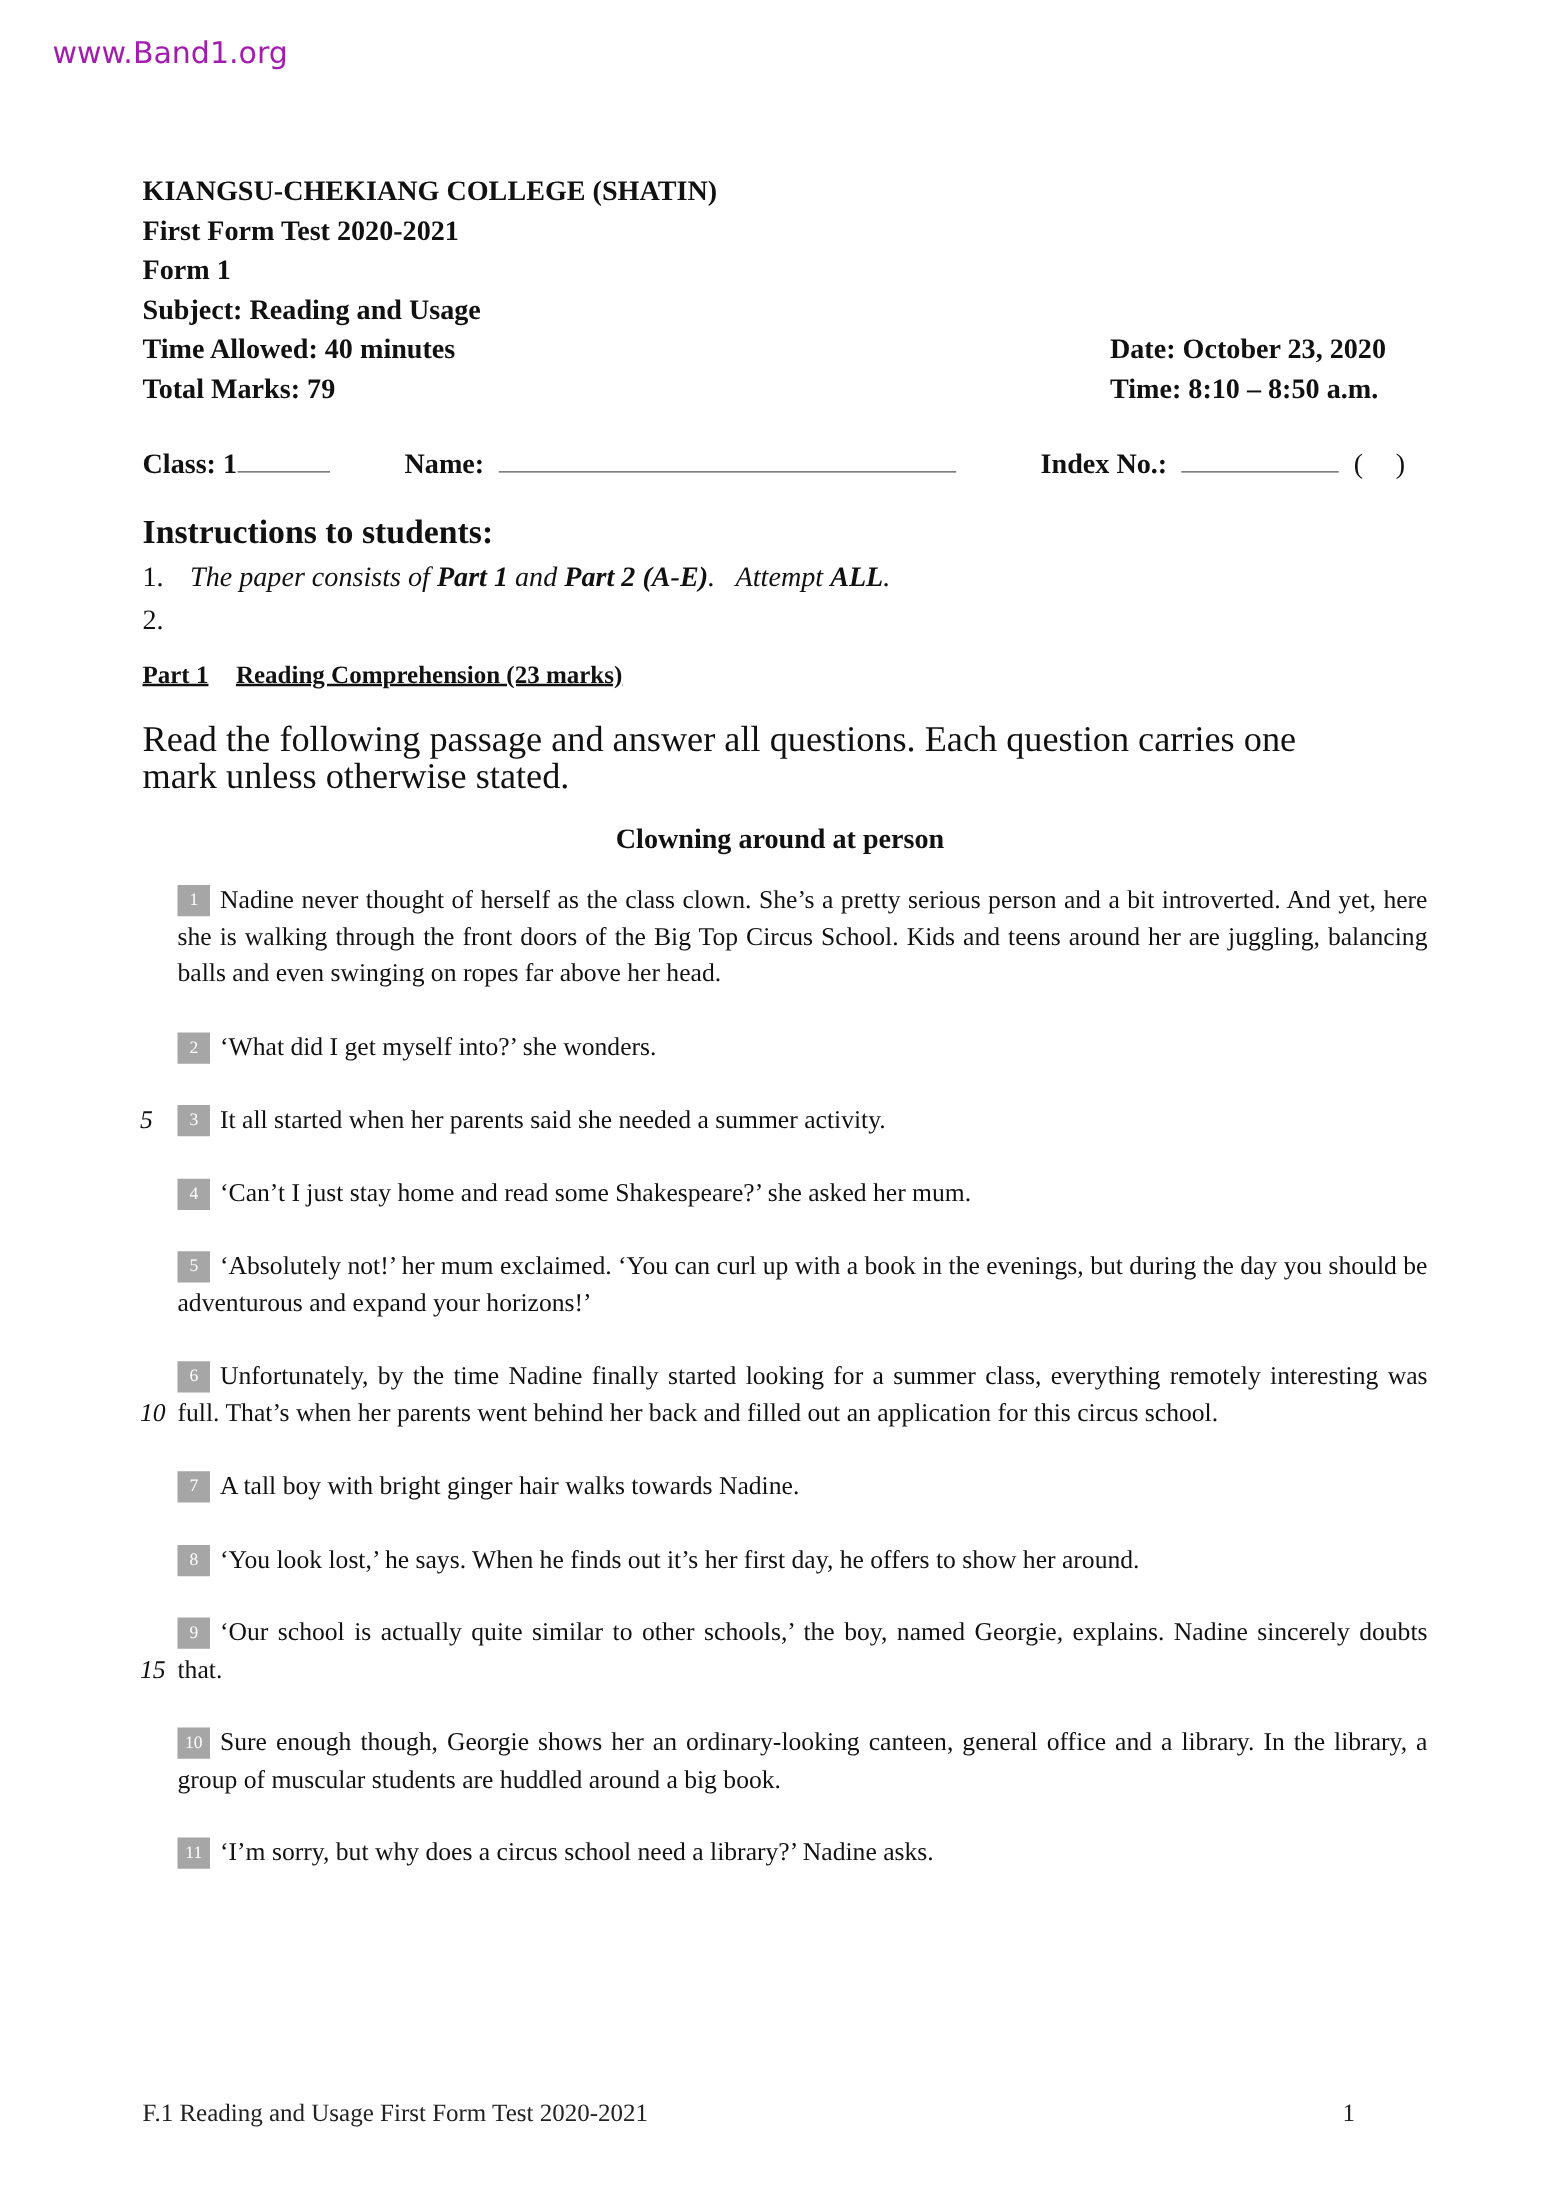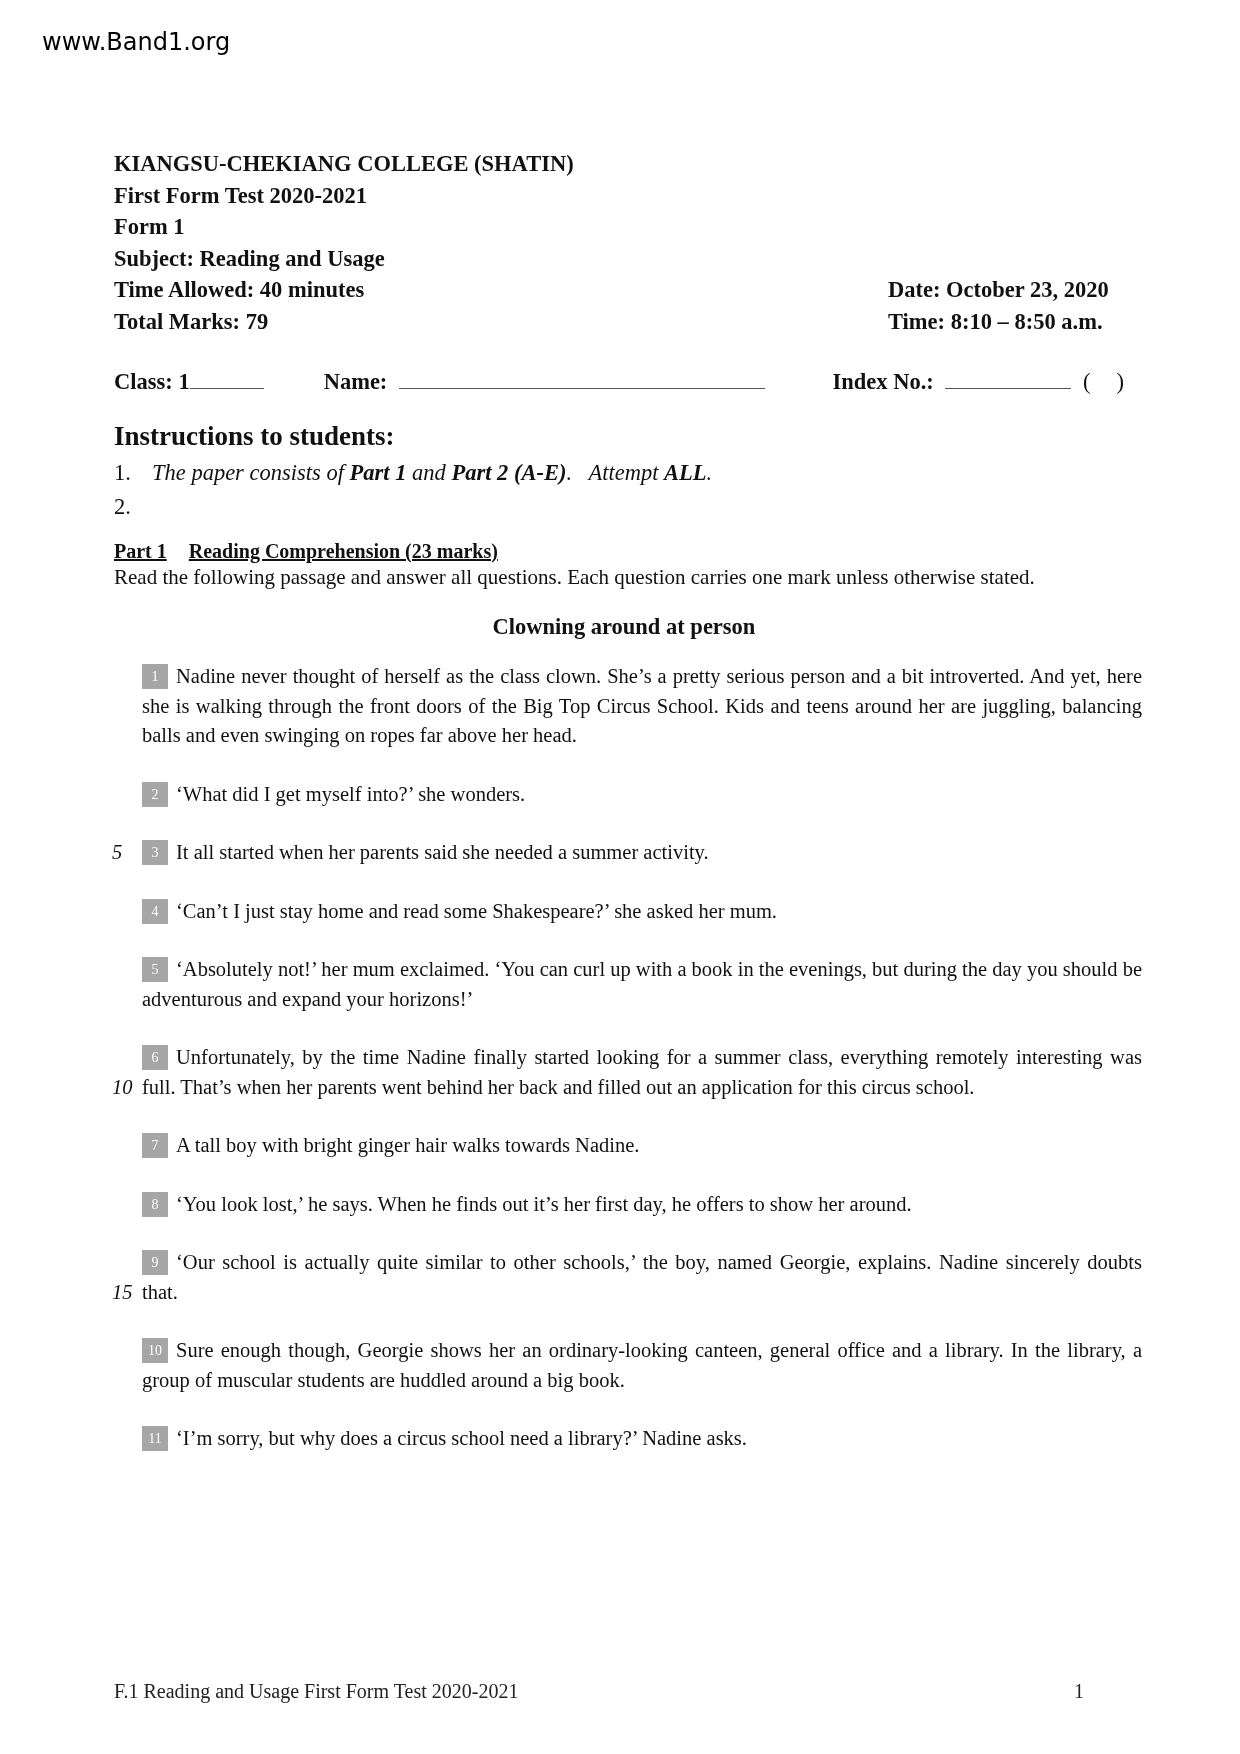--- a/index.html
+++ b/index.html
@@ -1,33 +1,33 @@
 <!DOCTYPE html>
 <html><head>
 <meta charset="utf-8">
 <style>
   html, body { margin: 0; padding: 0; background: #ffffff; }
   body { width: 1240px; height: 1754px; position: relative; overflow: hidden; color: #111; }
-  .watermark { position: absolute; left: 42px; top: 28px; font-family: "DejaVu Sans", sans-serif; font-size: 24px; color: #000000; }
-  .page { position: absolute; left: 114px; top: 148px; width: 1020px; font-family: "Liberation Serif", serif; }
+  .watermark { position: absolute; left: 42px; top: 28px; font-family: "DejaVu Sans", sans-serif; font-size: 24px; color: #a21caf; }
+  .page { position: absolute; left: 114px; top: 137px; width: 1020px; font-family: "Liberation Serif", serif; }
   .hdr { font-weight: bold; font-size: 22.5px; line-height: 31.5px; }
   .hdr-row { display: flex; justify-content: space-between; align-items: center; }
   .hdr-right { width: 246px; }
   .fields { display: flex; font-weight: bold; font-size: 22.5px; margin-top: 31px; align-items: baseline; }
   .blank { display: inline-block; border-bottom: 1.5px solid #555; height: 20px; vertical-align: baseline; }
   .f-index { margin-left: auto; margin-right: 10px; }
   .paren { font-weight: normal; margin-left: 6px; }
   .paren-gap { display:inline-block; width: 26px; }
   .instr-title { font-weight: bold; font-size: 27px; margin-top: 26px; }
   .instr-list { font-size: 22.5px; margin-top: 4px; line-height: 34px; }
   .instr-item { display: flex; }
   .instr-num { width: 38px; }
   .part-head { font-weight: bold; font-size: 20px; text-decoration: underline; margin-top: 16px; }
   .part-gap { display:inline-block; width: 22px; }
-  .intro { font-size: 21px; line-height: 29px; width: 960px; }
+  .intro { font-size: 29px; line-height: 29px; margin-top: 26px; width: 960px; }
   .passage-title { font-weight: bold; font-size: 22.5px; text-align: center; margin-top: 22px; width: 1020px; padding-left: 0; }
   .passage { margin-top: 22px; font-size: 20.5px; line-height: 29.5px; }
   .para { position: relative; padding-left: 28px; width: 1000px; text-align: justify; margin-bottom: 29px; }
   .badge { display: inline-block; background: #a6a6a6; color: #fff; font-size: 14px; min-width: 26px; height: 25px; line-height: 25px; text-align: center; margin-right: 8px; vertical-align: 2px; margin-left: 0; }
   .line-no { position: absolute; left: -2px; font-style: italic; font-size: 20.5px; }
   .footer { position: absolute; left: 114px; top: 1680px; width: 970px; display: flex; justify-content: space-between; font-family: "Liberation Serif", serif; font-size: 20px; color: #222; text-align: center; }
 </style>
 </head>
 <body>
 

